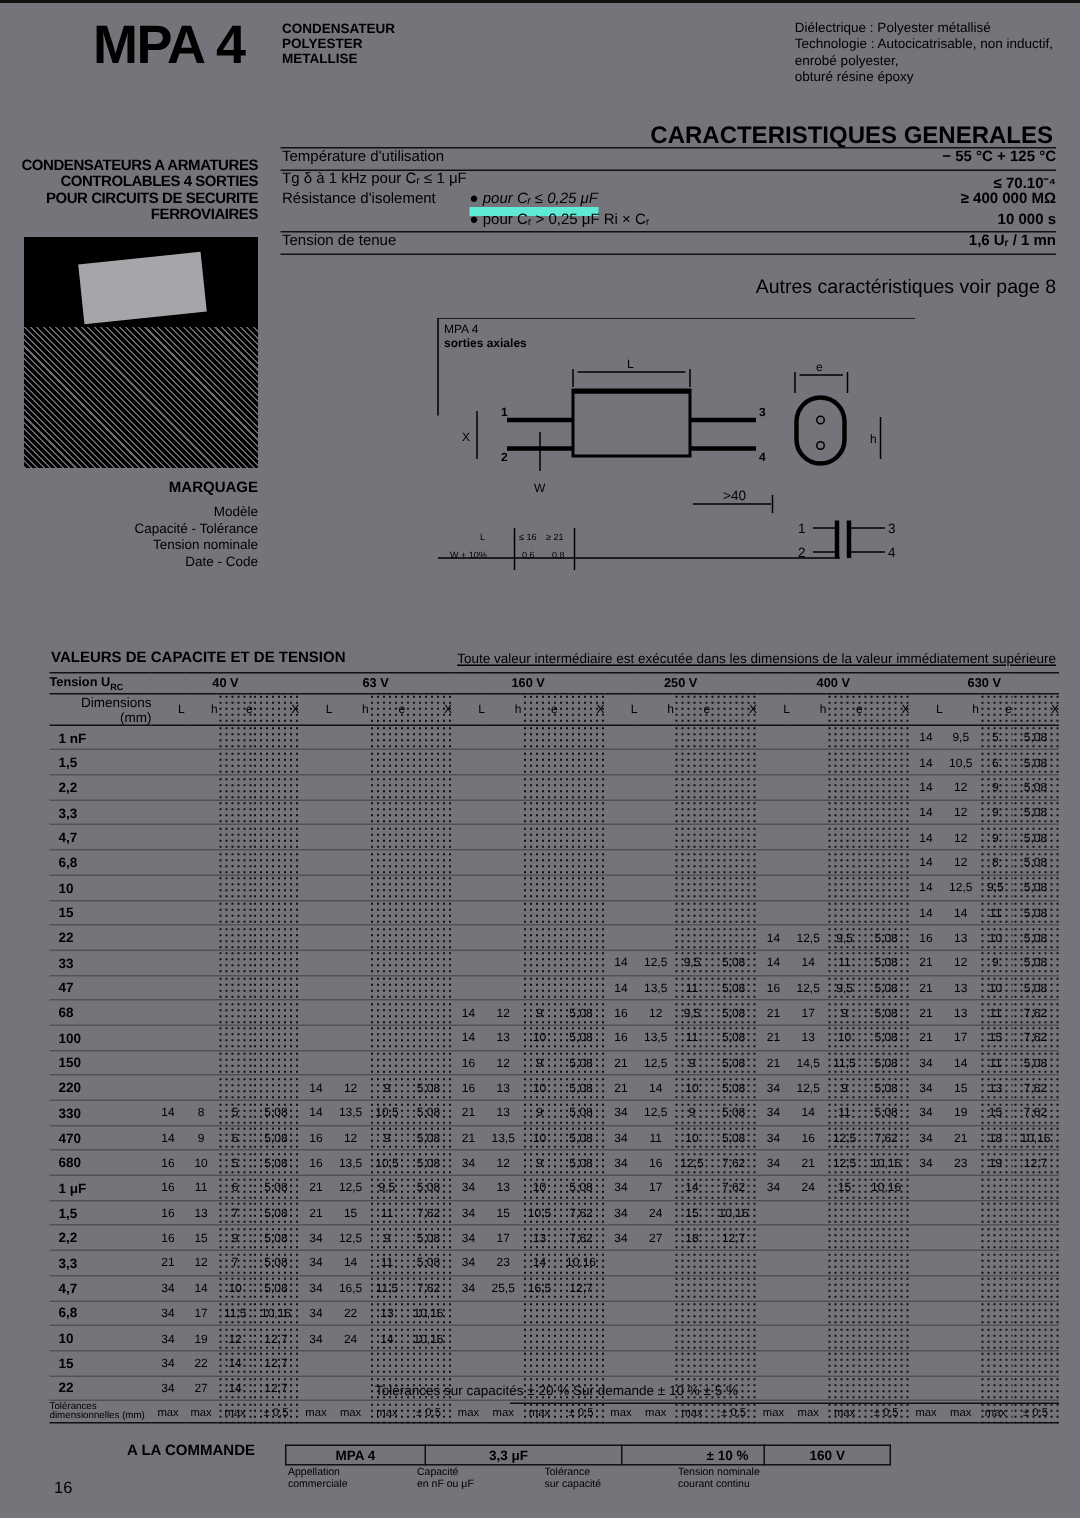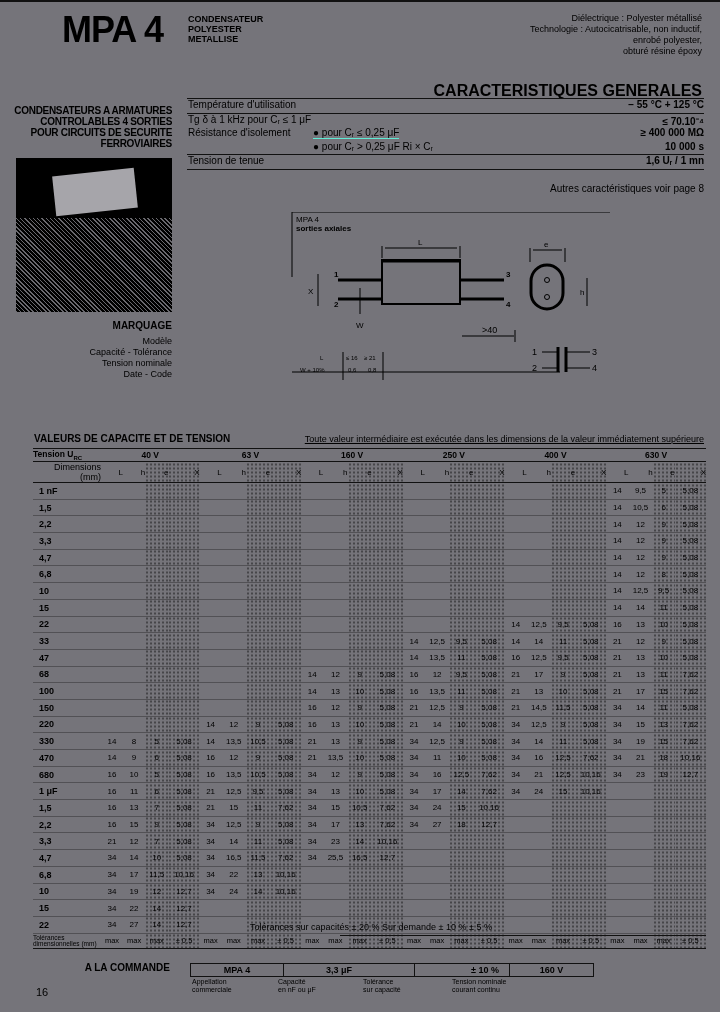--- a/index.html
+++ b/index.html
@@ -2,35 +2,35 @@
 <html><head>
 <meta charset="utf-8">
 <style>
   html,body{margin:0;padding:0;}
   body{width:720px;height:1012px;background:#75747a;position:relative;overflow:hidden;font-family:"Liberation Sans",sans-serif;color:#000;}
   .abs{position:absolute;}
   .topline{left:0;top:0;width:720px;height:2px;background:#111;}
   .title{left:62px;top:12px;font-size:36px;font-weight:bold;letter-spacing:-1px;line-height:36px;}
   .subtitle{left:188px;top:14px;font-size:9px;font-weight:bold;line-height:10px;}
   .subtitle div{white-space:nowrap;}
-  .desc{right:18px;top:13px;font-size:9px;line-height:11px;text-align:right;}
+  .desc{right:18px;top:13px;font-size:9px;line-height:11px;text-align:left;}
   .desc div{white-space:nowrap;}
   .cg-title{right:18px;top:82px;font-size:16px;font-weight:bold;}
   .left-desc{right:548px;top:105px;font-size:10px;font-weight:bold;line-height:11px;text-align:right;letter-spacing:-0.3px;}
   .photo{left:16px;top:158px;width:156px;height:154px;background:#000;overflow:hidden;}
   .photo .cap{position:absolute;left:38px;top:14px;width:82px;height:40px;background:#a6a5aa;transform:rotate(-6deg);}
   .photo .grain{position:absolute;left:0;top:60px;width:156px;height:94px;background:repeating-linear-gradient(45deg,#75747a 0 1px,#000 1px 3px);opacity:.9;}
   .marquage{right:548px;top:320px;font-size:10px;font-weight:bold;}
   .marq-list{right:548px;top:336px;font-size:9px;line-height:11px;text-align:right;}
   .specs{left:187px;top:98px;width:517px;font-size:10px;}
   .spec-row{position:relative;height:13.5px;border-top:1px solid #111;}
   .spec-row .lab{position:absolute;left:1px;top:0;white-space:nowrap;}
   .spec-row .mid{position:absolute;left:126px;top:0;white-space:nowrap;}
   .spec-row .val{position:absolute;right:0;top:0;font-weight:bold;white-space:nowrap;}
-  .spec-note{right:16px;top:183px;font-size:10px;}
+  .spec-note{right:16px;top:183px;font-size:13px;}
   .diagram{left:290px;top:212px;width:320px;height:170px;}
   .table-title{left:34px;top:433px;font-size:10px;font-weight:bold;}
   .table-note{right:16px;top:434px;font-size:9px;text-decoration:underline;}
   table.cap{position:absolute;left:33px;top:448px;width:673px;border-collapse:collapse;font-size:8px;}
   table.cap td,table.cap th{padding:0;height:15.7px;text-align:center;font-weight:normal;}
   table.cap tr.vh th{font-weight:bold;font-size:8.5px;height:12px;border-top:1.5px solid #111;border-bottom:1px solid #111;}
   table.cap tr.dh td{height:14px;border-bottom:1.5px solid #111;text-align:right;}
   table.cap td.lbl{text-align:left;font-weight:bold;font-size:9px;padding-left:6px;width:62px;}
   table.cap tr.tol td{border-top:1.5px solid #111;border-bottom:1.5px solid #111;height:14px;font-size:7.5px;}
   table.cap tr.tol td.lbl{font-weight:normal;font-size:6.5px;line-height:6px;padding-left:0;}
@@ -88,21 +88,21 @@
   <div class="spec-row">
     <span class="lab">Température d'utilisation</span>
     <span class="val">− 55 °C + 125 °C</span>
   </div>
   <div class="spec-row">
     <span class="lab">Tg δ à 1 kHz pour Cᵣ ≤ 1 μF</span>
     <span class="val">≤ 70.10⁻⁴</span>
   </div>
   <div class="spec-row" style="border-top:none">
     <span class="lab">Résistance d'isolement</span>
-    <span class="mid" style="border-bottom:1px solid #5eead4;">● pour Cᵣ ≤ 0,25 μF</span>
+    <span class="mid" style="border-bottom:6px solid #5eead4;font-style:italic;">● pour Cᵣ ≤ 0,25 μF</span>
     <span class="val">≥ 400 000 MΩ</span>
   </div>
   <div class="spec-row" style="border-top:none">
     <span class="mid">● pour Cᵣ &gt; 0,25 μF Ri × Cᵣ</span>
     <span class="val">10 000 s</span>
   </div>
   <div class="spec-row" style="border-bottom:1.5px solid #111;">
     <span class="lab">Tension de tenue</span>
     <span class="val">1,6 Uᵣ / 1 mn</span>
   </div>

